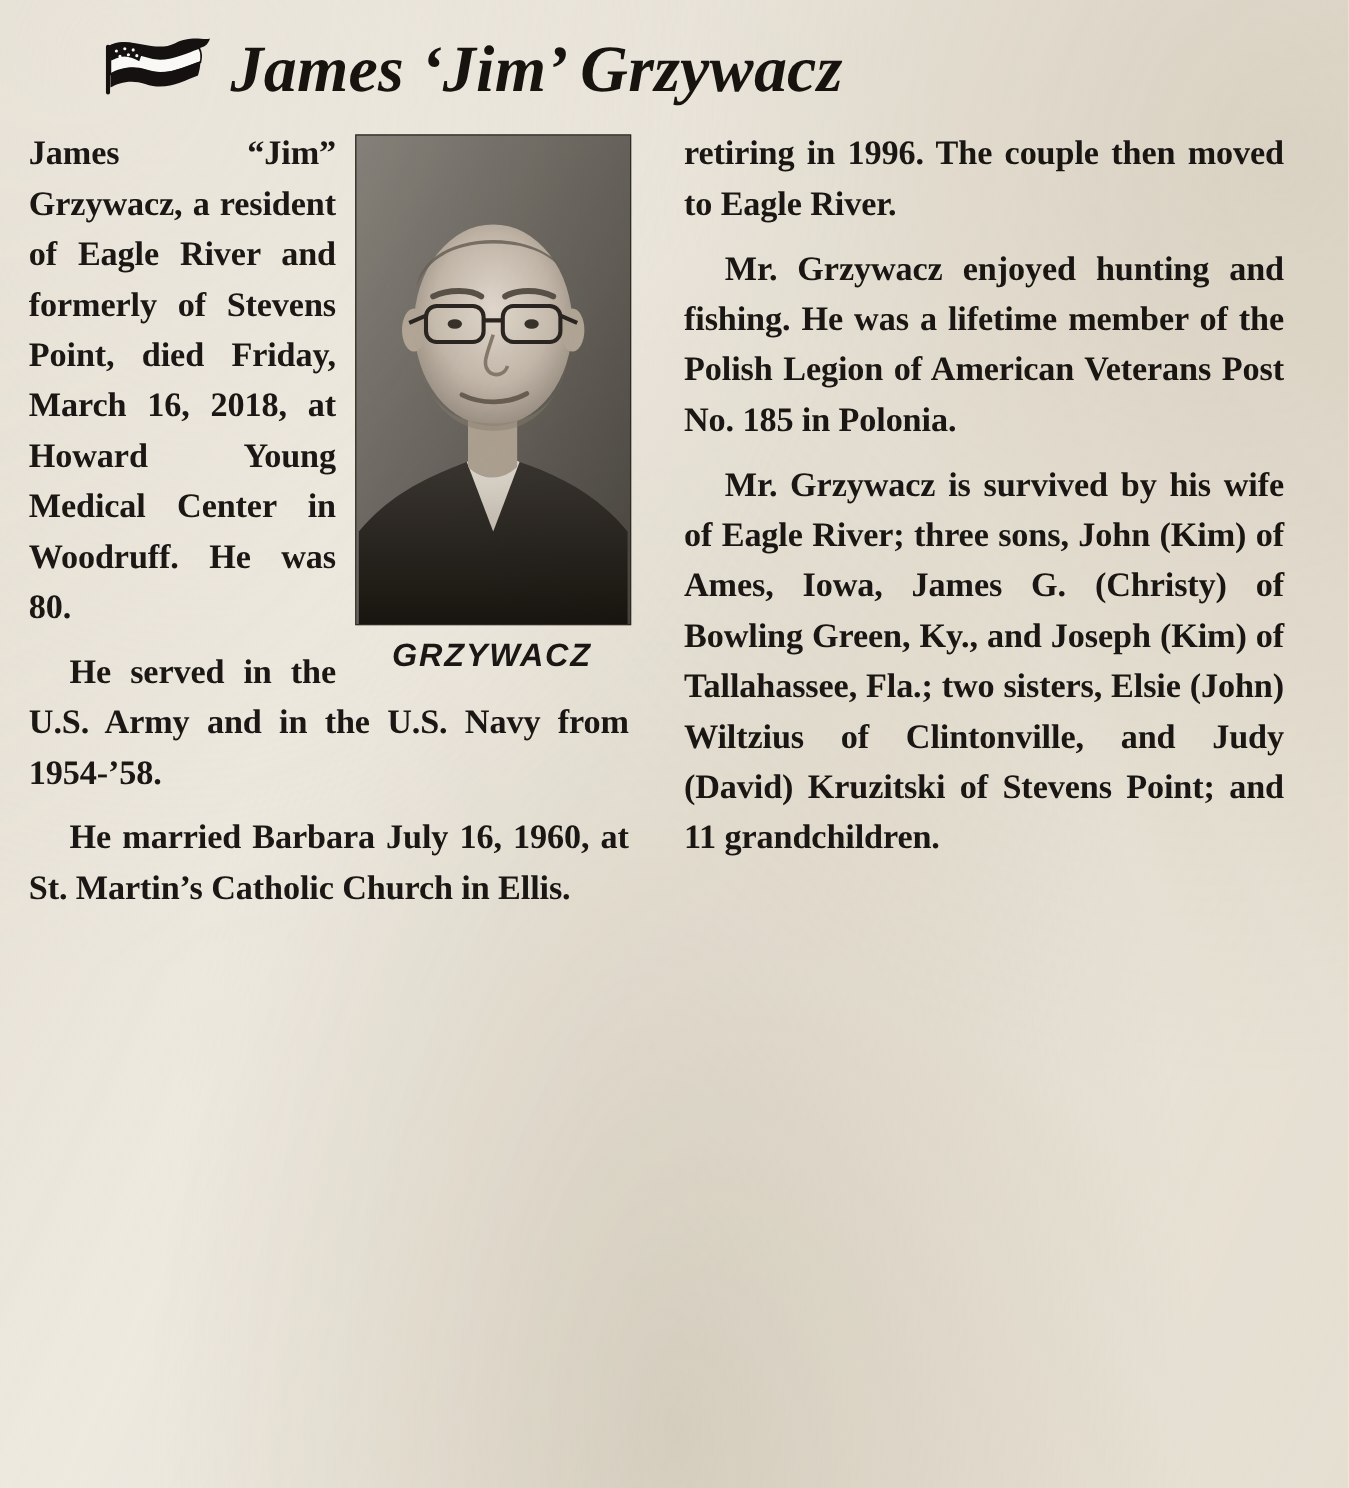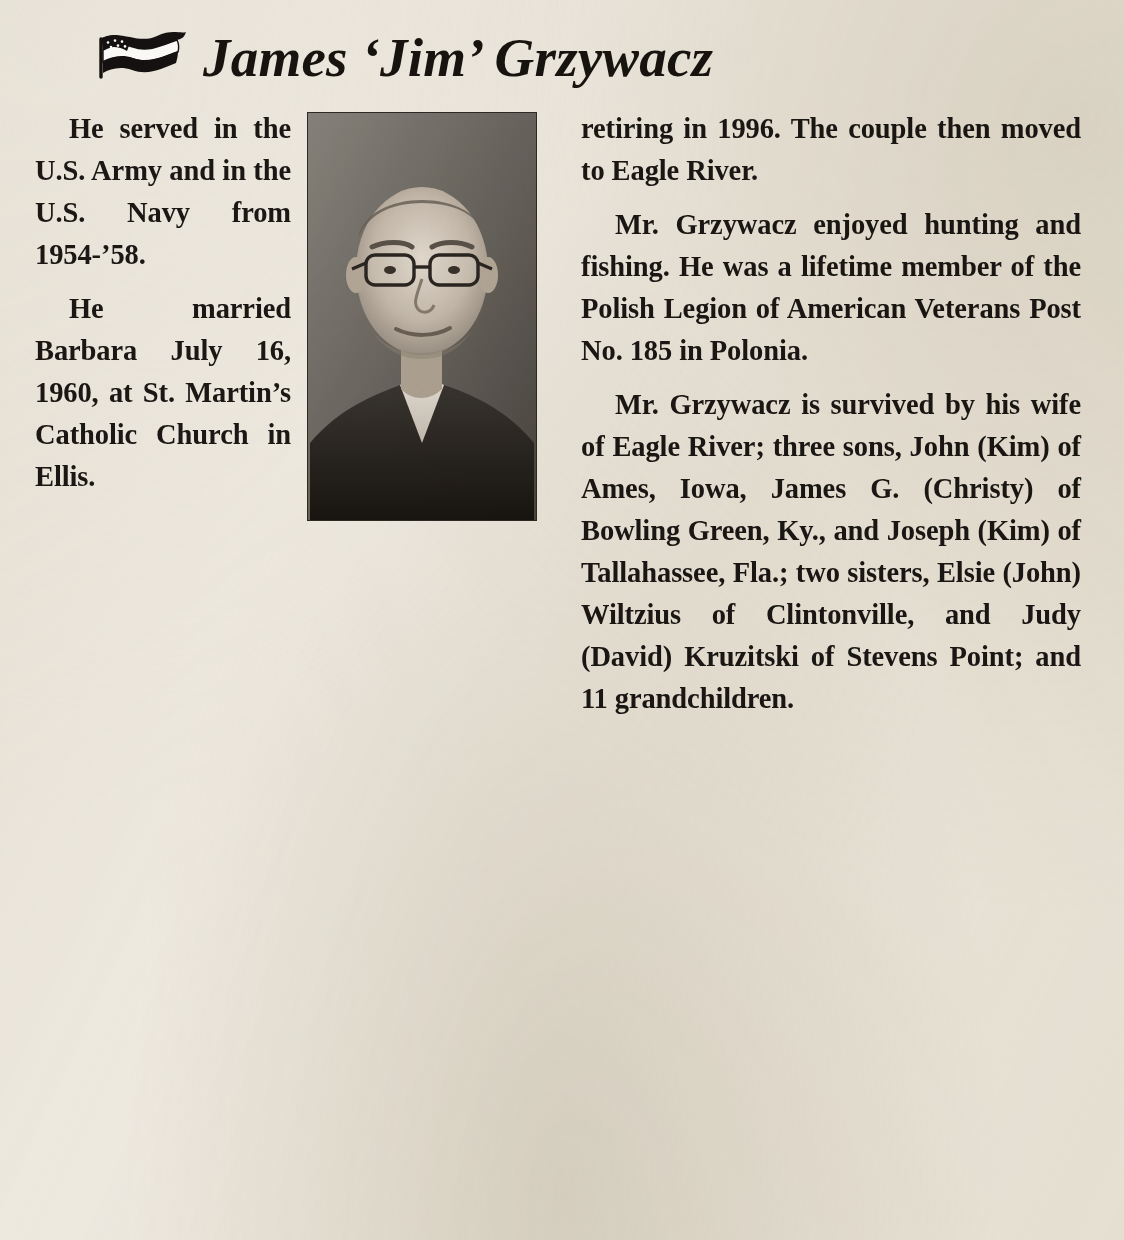--- a/index.html
+++ b/index.html
@@ -26,21 +26,21 @@
       radial-gradient(ellipse at 50% 96%, rgba(180,170,150,0.38), rgba(255,255,255,0) 55%),
       linear-gradient(115deg, rgba(222,215,200,0.5) 0%, rgba(243,239,231,0.15) 35%, rgba(228,221,206,0.45) 100%);
     mix-blend-mode: multiply;
     opacity: .85;
   }
   .clipping {
     position: relative;
     width: 1124px;
     height: 1240px;
     box-sizing: border-box;
-    padding: 14px 30px 10px 35px;
+    padding: 14px 30px 10px 24px;
   }
   
   .headline-row {
     display: flex;
     align-items: center;
     gap: 14px;
     padding-left: 58px;
     height: 86px;
   }
   .flag-icon {
@@ -203,22 +203,24 @@
 
             <path d="M114 166 C 108 184, 104 192, 112 198 C 118 201, 124 198, 126 192" stroke="#8b8071" stroke-width="3" fill="none"></path>
 
             <path d="M88 216 C 104 224, 126 224, 142 215" stroke="#6d6256" stroke-width="4" fill="none" stroke-linecap="round"></path>
 
             <path d="M52 186 C 60 224, 82 246, 114 246 C 146 246, 168 224, 176 186 C 170 222, 148 240, 114 240 C 80 240, 58 222, 52 186 Z" fill="#8f8476" opacity="0.45"></path>
 
             <rect width="228" height="407" fill="#2b2721" opacity="0.06"></rect>
           </svg>
         </div>
+        <div class="photo-caption">GRZYWACZ</div>
       </div>
 
+      <p class="lead">James “Jim” Grzywacz, a resident of Eagle River and formerly of Stevens Point, died Friday, March 16, 2018, at Howard Young Medical Center in Woodruff. He was 80.</p>
       <p class="indent">He served in the U.S. Army and in the U.S. Navy from 1954-’58.</p>
       <p class="indent">He married Barbara July 16, 1960, at St. Martin’s Catholic Church in Ellis.</p>
     </div>
 
     <div class="col col2">
       <p>retiring in 1996. The couple then moved to Eagle River.</p>
       <p class="indent">Mr. Grzywacz enjoyed hunting and fishing. He was a lifetime member of the Polish Legion of American Veterans Post No. 185 in Polonia.</p>
       <p class="indent">Mr. Grzywacz is survived by his wife of Eagle River; three sons, John (Kim) of Ames, Iowa, James G. (Christy) of Bowling Green, Ky., and Joseph (Kim) of Tallahassee, Fla.; two sisters, Elsie (John) Wiltzius of Clintonville, and Judy (David) Kruzitski of Stevens Point; and 11 grandchildren.</p>
     </div>
 

